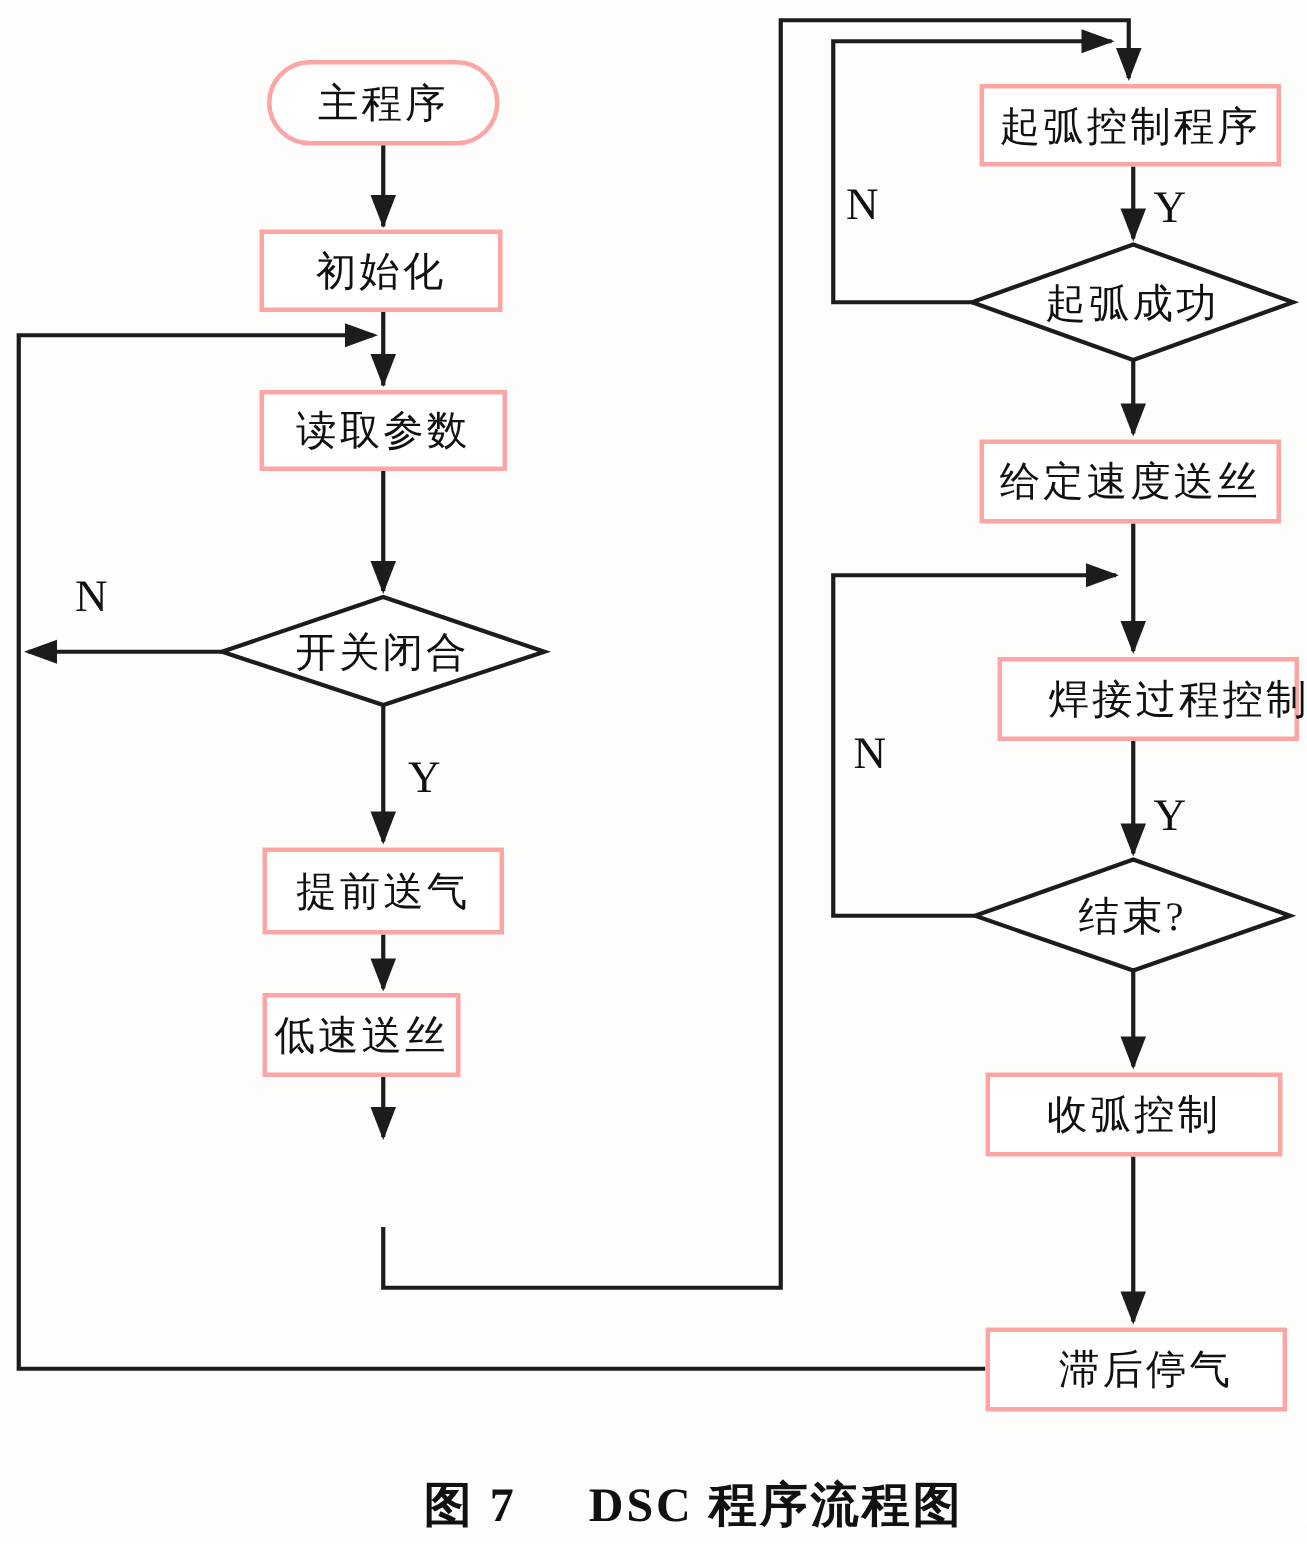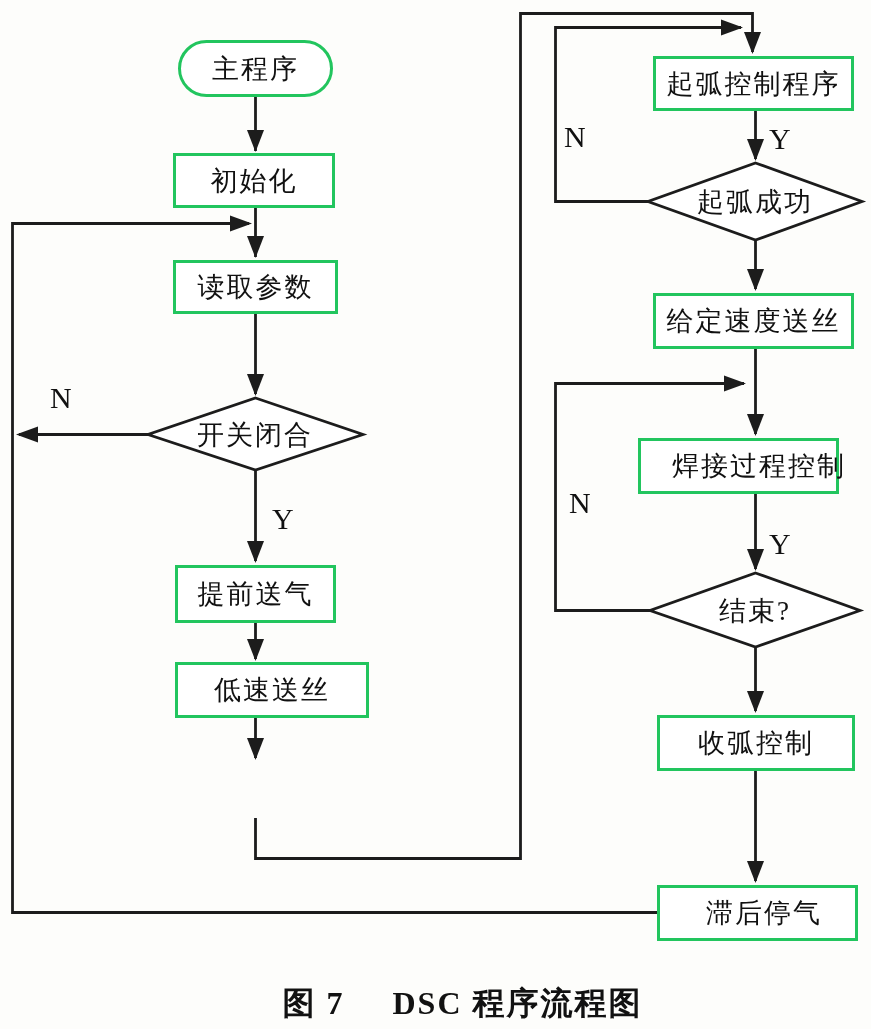--- a/index.html
+++ b/index.html
@@ -9,21 +9,21 @@
     height: 1029px;
     background: #fdfdfb;
     font-family: "Liberation Serif", "DejaVu Serif", serif;
     overflow: hidden;
     color: #111111;
   }
   #connector-svg { position: absolute; top: 0; left: 0; }
   .node {
     position: absolute;
     box-sizing: border-box;
-    border: 3px solid #22c55e;
+    border: 3px solid #fca5a5;
     background: #ffffff;
     display: flex;
     align-items: center;
     justify-content: center;
     font-size: 27px;
     letter-spacing: 2px;
     white-space: nowrap;
   }
   .node.rounded { border-radius: 29px; }
   .diamond-label {
@@ -117,34 +117,34 @@
   </div>
 
   <div class="node" style="left:173px; top:260px; width:165px; height:54px;">
     <span>读取参数</span>
   </div>
 
   <div class="node" style="left:175px; top:565px; width:161px; height:58px;">
     <span>提前送气</span>
   </div>
 
-  <div class="node" style="left:175px; top:662px; width:194px; height:56px;">
+  <div class="node" style="left:175px; top:662px; width:132px; height:56px;">
     <span>低速送丝</span>
   </div>
 
 
   <div class="node" style="left:653px; top:56px; width:201px; height:55px;">
     <span>起弧控制程序</span>
   </div>
 
   <div class="node" style="left:653px; top:293px; width:201px; height:56px;">
     <span>给定速度送丝</span>
   </div>
 
-  <div class="node" style="left:638px; top:438px; width:201px; height:56px;padding-left:41px;">
+  <div class="node" style="left:665px; top:438px; width:201px; height:56px;padding-left:41px;">
     <span>焊接过程控制</span>
   </div>
 
   <div class="node" style="left:657px; top:715px; width:198px; height:56px;">
     <span>收弧控制</span>
   </div>
 
   <div class="node" style="left:657px; top:885px; width:201px; height:56px;padding-left:13px;">
     <span>滞后停气</span>
   </div>

